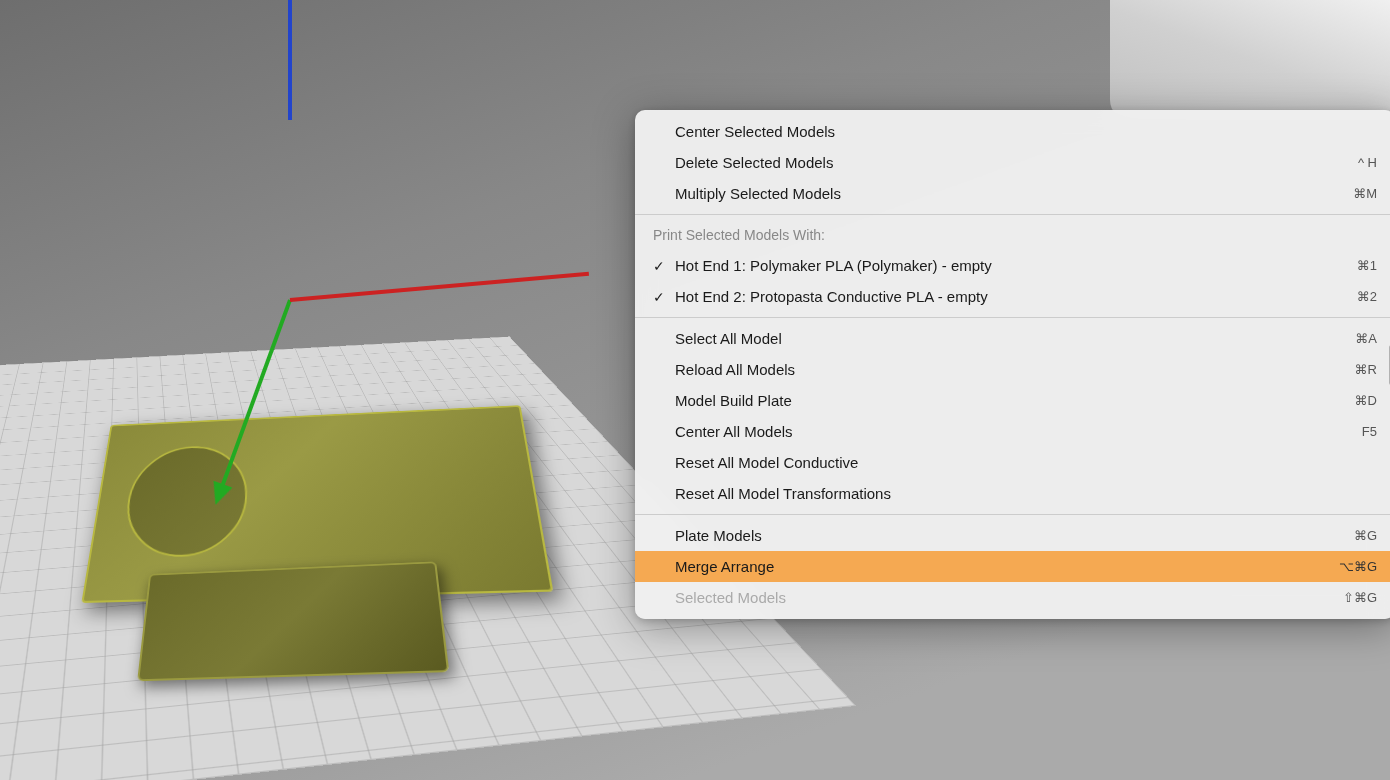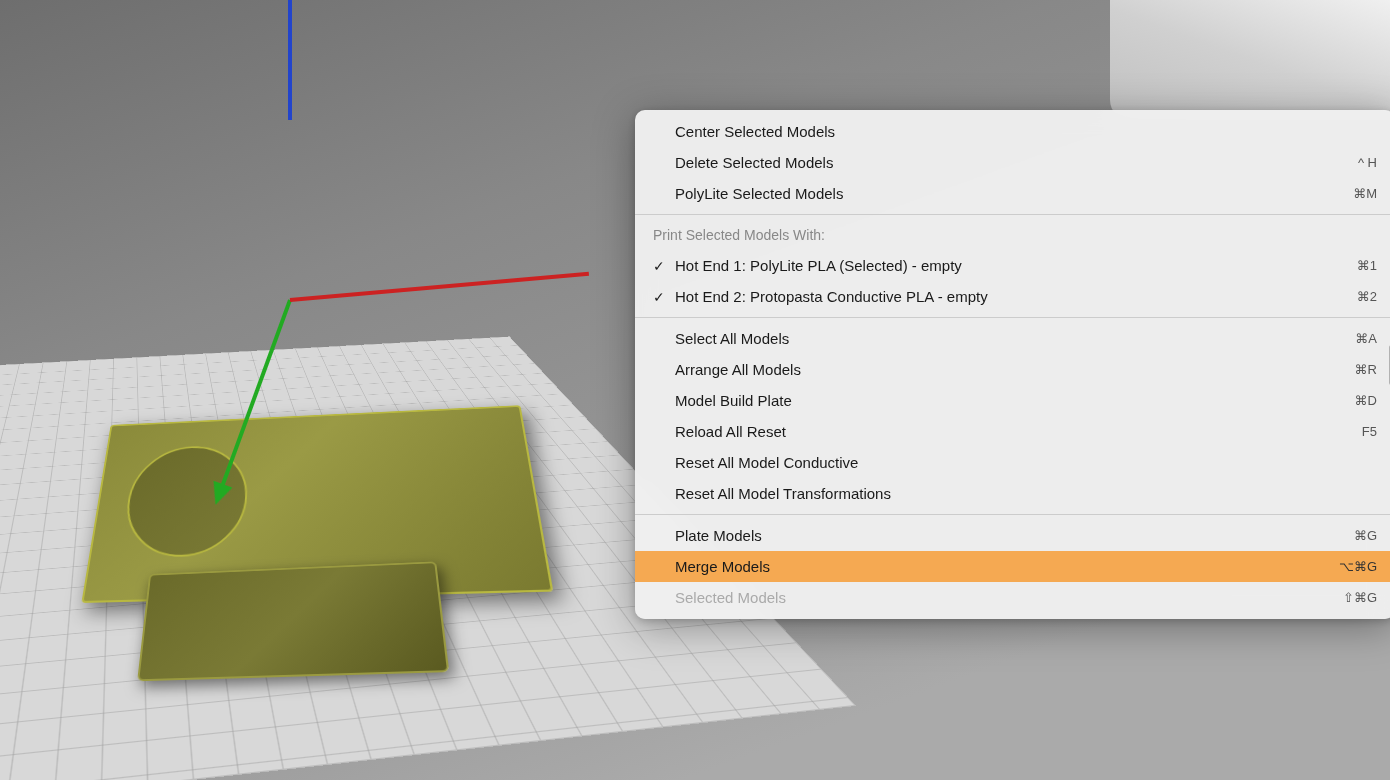--- a/index.html
+++ b/index.html
@@ -276,70 +276,70 @@
         <div class="menu-item">
           <div class="menu-label">
             <span class="checkmark"></span>
             <span>Delete Selected Models</span>
           </div>
           <span class="shortcut">^ H</span>
         </div>
         <div class="menu-item">
           <div class="menu-label">
             <span class="checkmark"></span>
-            <span>PolyLite Selected Models</span>
+            <span>Multiply Selected Models</span>
           </div>
           <span class="shortcut">⌘M</span>
         </div>
         <div class="menu-separator"></div>
         <div class="menu-item disabled section-header">
           <div class="menu-label">
             <span>Print Selected Models With:</span>
           </div>
         </div>
         <div class="menu-item">
           <div class="menu-label">
             <span class="checkmark">✓</span>
-            <span>Hot End 1: PolyLite PLA (Selected) - empty</span>
+            <span>Hot End 1: Polymaker PLA (Polymaker) - empty</span>
           </div>
           <span class="shortcut">⌘1</span>
         </div>
         <div class="menu-item">
           <div class="menu-label">
             <span class="checkmark">✓</span>
             <span>Hot End 2: Protopasta Conductive PLA - empty</span>
           </div>
           <span class="shortcut">⌘2</span>
         </div>
         <div class="menu-separator"></div>
         <div class="menu-item">
           <div class="menu-label">
             <span class="checkmark"></span>
-            <span>Select All Models</span>
+            <span>Select All Model</span>
           </div>
           <span class="shortcut">⌘A</span>
         </div>
         <div class="menu-item">
           <div class="menu-label">
             <span class="checkmark"></span>
-            <span>Arrange All Models</span>
+            <span>Reload All Models</span>
           </div>
           <span class="shortcut">⌘R</span>
         </div>
         <div class="menu-item">
           <div class="menu-label">
             <span class="checkmark"></span>
             <span>Model Build Plate</span>
           </div>
           <span class="shortcut">⌘D</span>
         </div>
         <div class="menu-item">
           <div class="menu-label">
             <span class="checkmark"></span>
-            <span>Reload All Reset</span>
+            <span>Center All Models</span>
           </div>
           <span class="shortcut">F5</span>
         </div>
         <div class="menu-item">
           <div class="menu-label">
             <span class="checkmark"></span>
             <span>Reset All Model Conductive</span>
           </div>
         </div>
         <div class="menu-item">
@@ -352,21 +352,21 @@
         <div class="menu-item">
           <div class="menu-label">
             <span class="checkmark"></span>
             <span>Plate Models</span>
           </div>
           <span class="shortcut">⌘G</span>
         </div>
         <div class="menu-item highlighted">
           <div class="menu-label">
             <span class="checkmark"></span>
-            <span>Merge Models</span>
+            <span>Merge Arrange</span>
           </div>
           <span class="shortcut">⌥⌘G</span>
         </div>
         <div class="menu-item disabled">
           <div class="menu-label">
             <span class="checkmark"></span>
             <span>Selected Models</span>
           </div>
           <span class="shortcut">⇧⌘G</span>
         </div>

